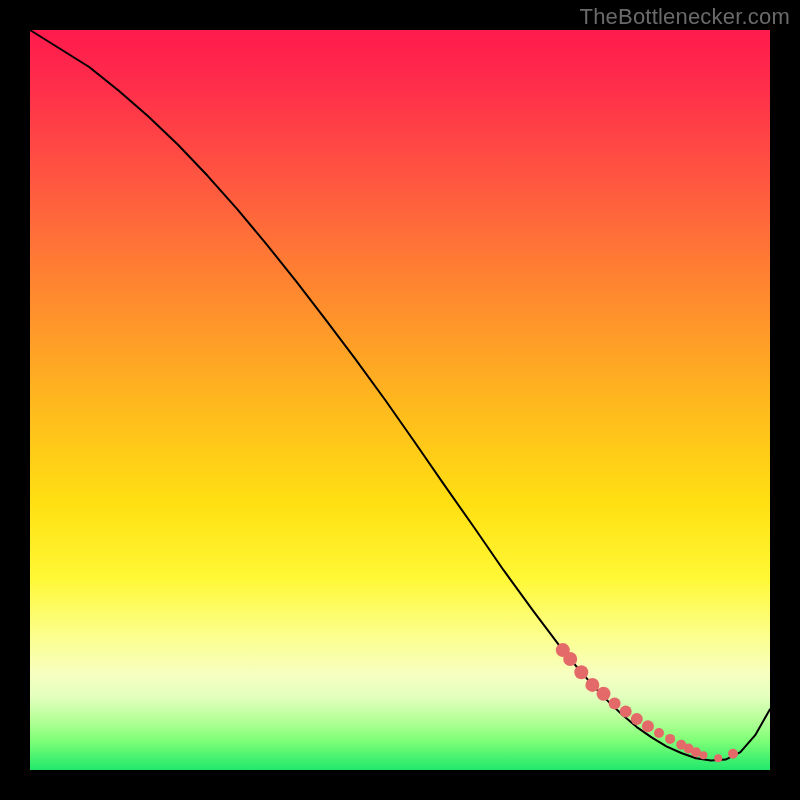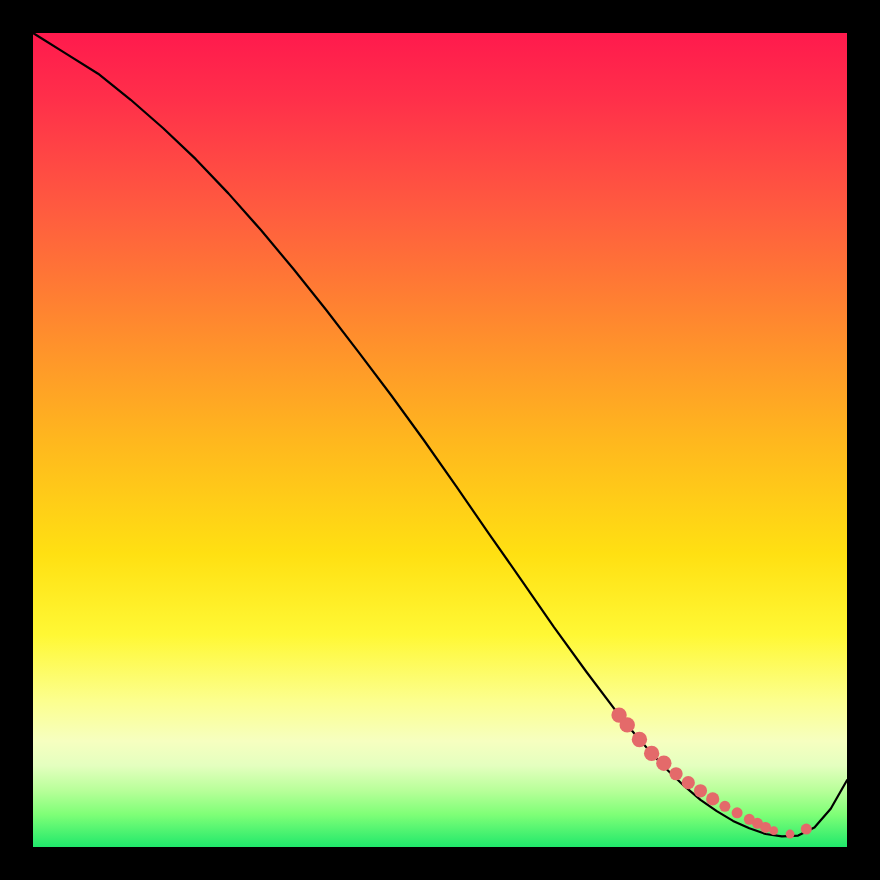--- a/index.html
+++ b/index.html
@@ -69,20 +69,21 @@
   }
   .curve circle.pt {
     fill: #e46a6a;
     stroke: none;
   }
 </style>
 </head>
 <body>
 
 <div class="frame">
+  <div class="watermark">TheBottlenecker.com</div>
 
   <div class="plot">
     <svg class="curve" viewBox="0 0 740 740">
       <path class="line" d="M0.0 0.0 L29.6 18.5 L59.2 37.0 L88.8 60.7 L118.4 86.6 L148.0 114.7 L177.6 145.8 L207.2 179.1 L236.8 214.6 L266.4 251.6 L296.0 290.1 L325.6 329.3 L355.2 370.0 L384.8 412.2 L414.4 455.1 L444.0 497.3 L473.6 540.2 L503.2 580.9 L532.8 620.1 L547.6 637.9 L562.4 654.9 L577.2 670.4 L592.0 684.5 L606.8 697.1 L621.6 707.4 L636.4 716.3 L651.2 723.0 L666.0 728.2 L680.8 730.4 L695.6 729.6 L710.4 722.2 L725.2 705.2 L740.0 679.3"></path>
       <g>
           <circle class="pt" cx="532.8" cy="620.1" r="7"></circle>
           <circle class="pt" cx="540.2" cy="629.0" r="7"></circle>
           <circle class="pt" cx="551.3" cy="642.3" r="7"></circle>
           <circle class="pt" cx="562.4" cy="654.9" r="7"></circle>
           <circle class="pt" cx="573.5" cy="663.8" r="7"></circle>

